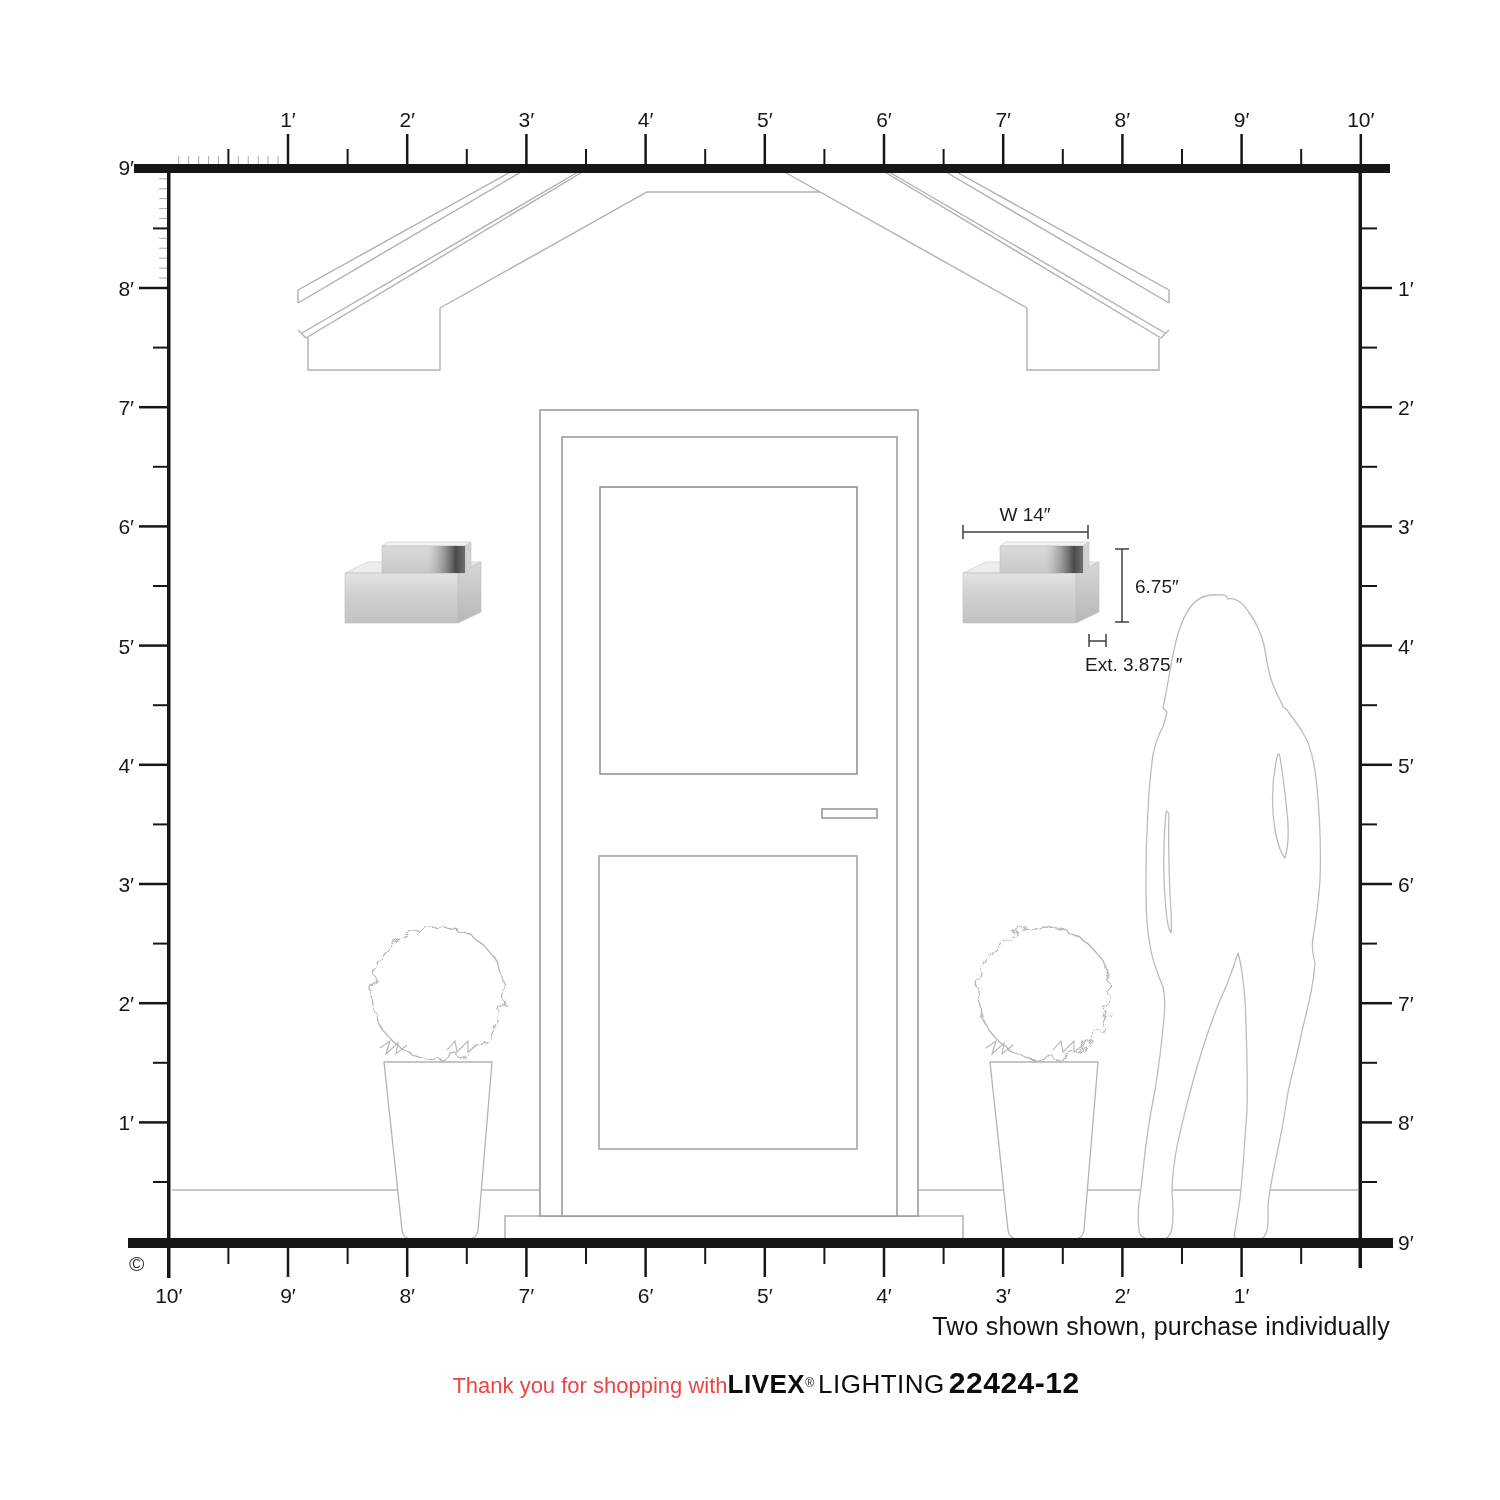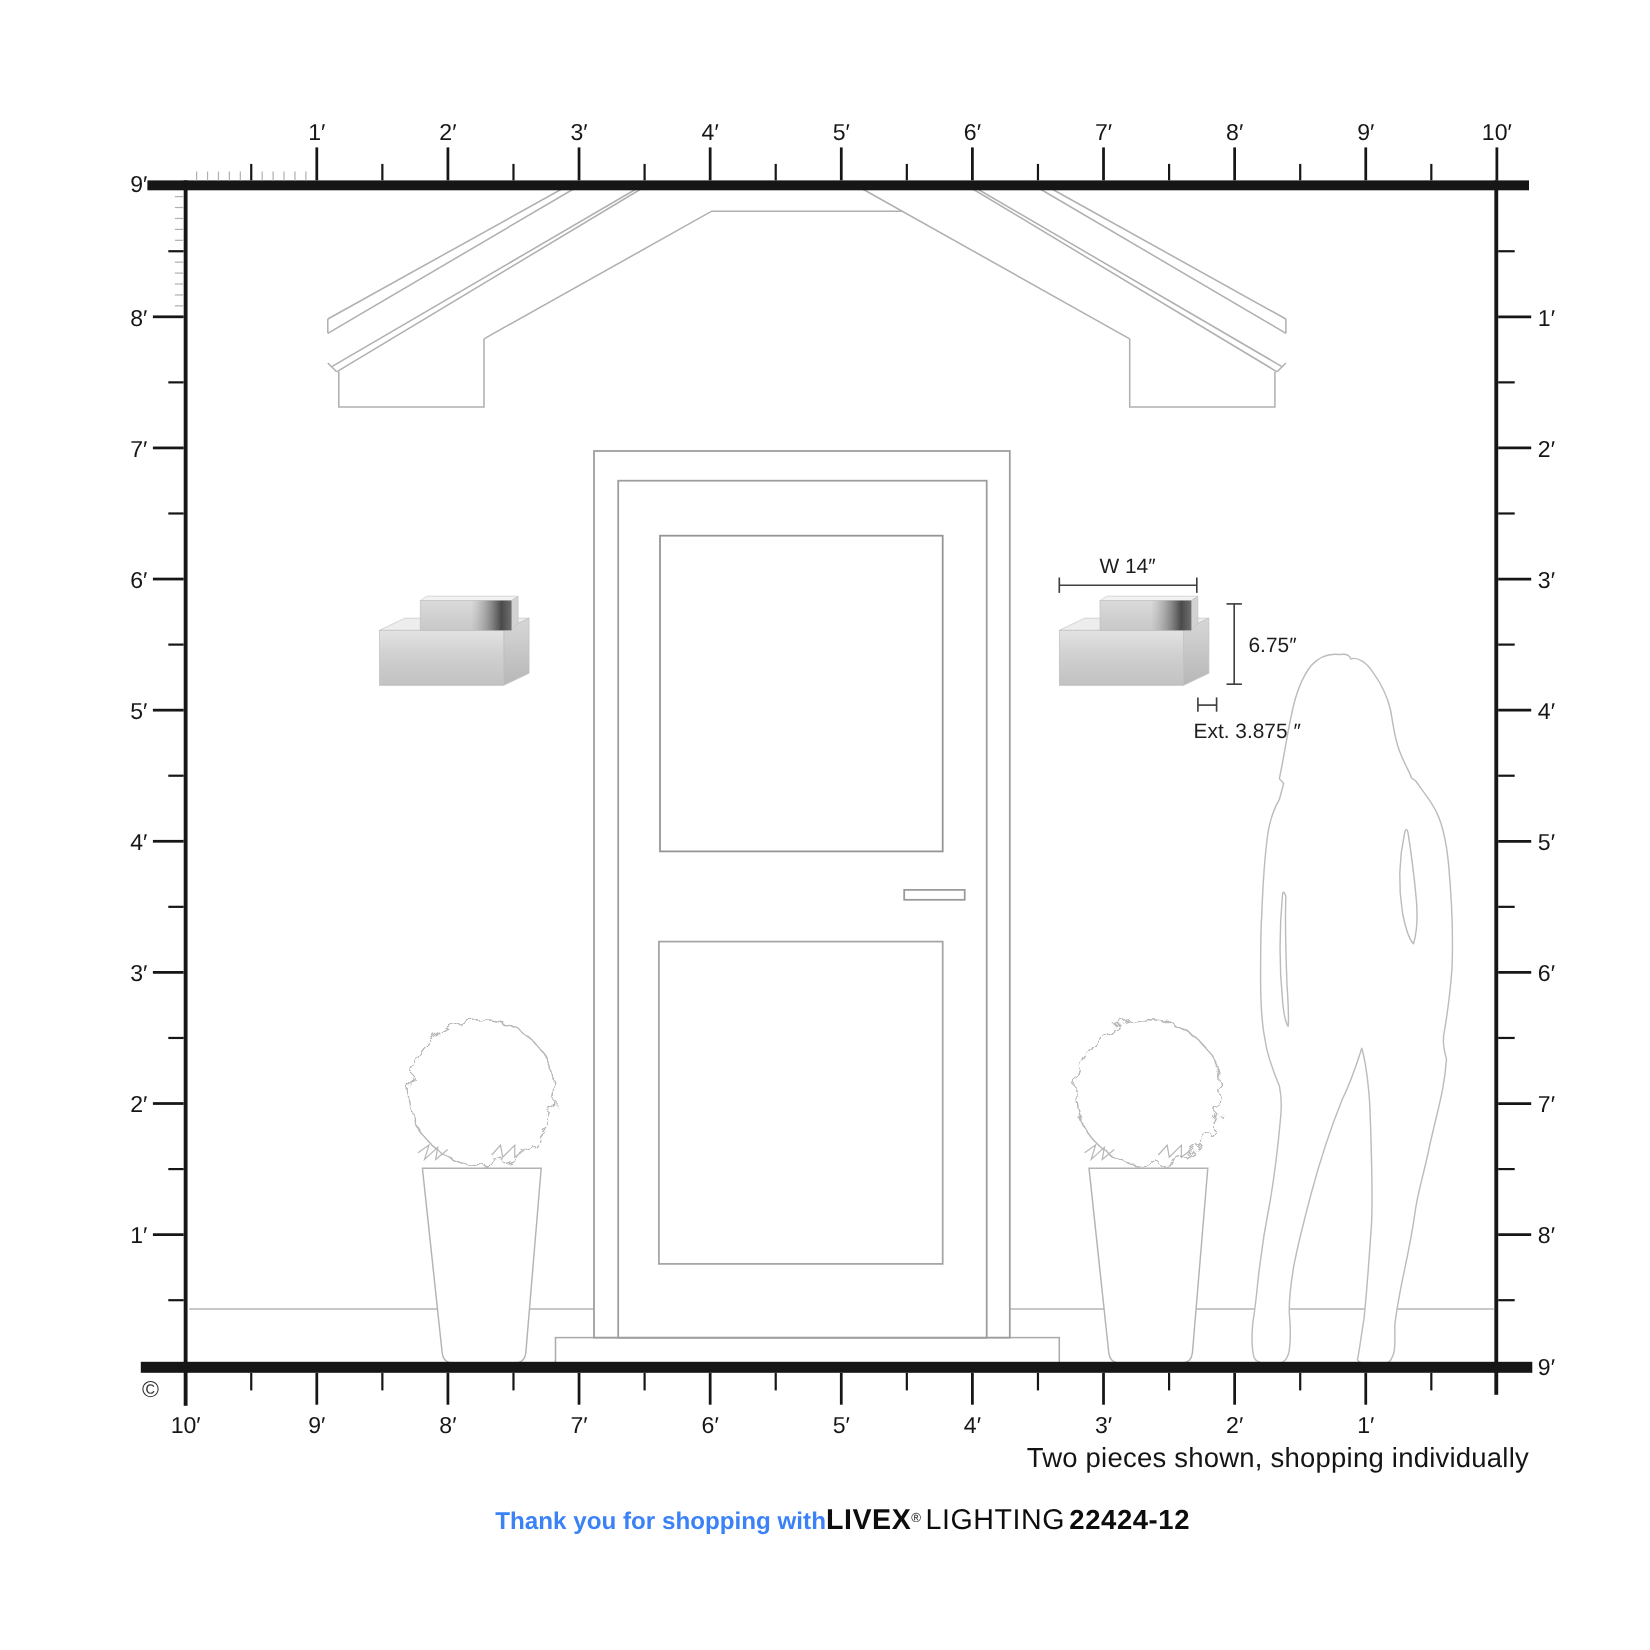--- a/index.html
+++ b/index.html
@@ -10,25 +10,25 @@
   svg text{font-family:"Liberation Sans", sans-serif;}
   .dim-label{font-size:19px;fill:#1d1d1d;}
   .ruler-label{font-size:21px;fill:#161616;}
   .footer-note{
     position:absolute;top:1312px;right:110px;font-size:25px;color:#141414;letter-spacing:.2px;
   }
   .thanks-line{
     position:absolute;left:0;right:0;top:1366px;text-align:center;padding-left:32px;
     color:#141414;white-space:nowrap;
   }
-  .thanks-prefix{font-size:22px;color:#3b82f6;font-weight:700;}
+  .thanks-prefix{font-size:22px;color:#ef4444;font-weight:400;}
   .brand{font-size:26px;font-weight:700;color:#0d0d0d;letter-spacing:.5px;margin-left:0;}
   .regmark{font-size:12px;font-weight:400;vertical-align:super;color:#222;}
   .brand-suffix{font-size:26px;font-weight:400;color:#0d0d0d;letter-spacing:.5px;margin-left:4px;}
-  .model{font-size:25px;font-weight:700;color:#0d0d0d;margin-left:4px;letter-spacing:.5px;}
+  .model{font-size:30px;font-weight:700;color:#0d0d0d;margin-left:4px;letter-spacing:.5px;}
   .copyright{
     position:absolute;left:129px;top:1252px;font-size:21px;color:#333;
   }
 </style>
 </head>
 <body>
 
 <div class="canvas">
 
   <svg width="1500" height="1500" viewBox="0 0 1500 1500">
@@ -330,19 +330,19 @@
         <line x1="705.2" y1="1248" x2="705.2" y2="1264" stroke="#161616" stroke-width="2"></line>
         <line x1="824.4000000000001" y1="1248" x2="824.4000000000001" y2="1264" stroke="#161616" stroke-width="2"></line>
         <line x1="943.6000000000001" y1="1248" x2="943.6000000000001" y2="1264" stroke="#161616" stroke-width="2"></line>
         <line x1="1062.8" y1="1248" x2="1062.8" y2="1264" stroke="#161616" stroke-width="2"></line>
         <line x1="1182" y1="1248" x2="1182" y2="1264" stroke="#161616" stroke-width="2"></line>
         <line x1="1301.2" y1="1248" x2="1301.2" y2="1264" stroke="#161616" stroke-width="2"></line>
       </g>
   </svg>
 
   
-  <div class="footer-note">Two pieces shown, shopping individually</div>
+  <div class="footer-note">Two shown shown, purchase individually</div>
   <div class="thanks-line">
     <span class="thanks-prefix">Thank you for shopping with</span><span class="brand">LIVEX</span><span class="regmark">®</span><span class="brand-suffix">LIGHTING</span><span class="model">22424-12</span>
   </div>
   <div class="copyright">©</div>
 
 </div>
 
 </body></html>

